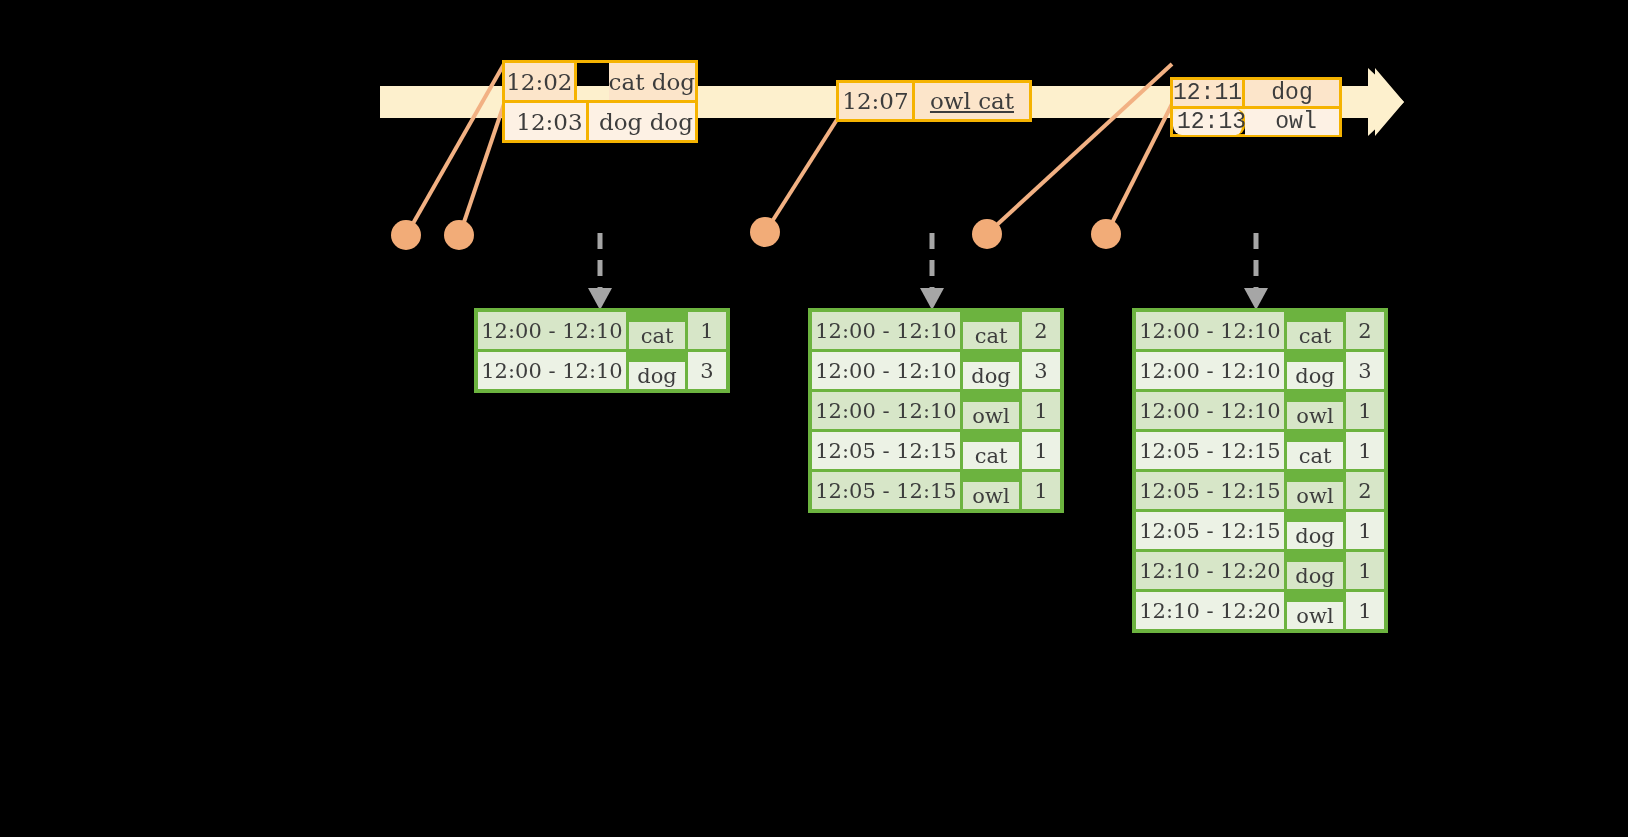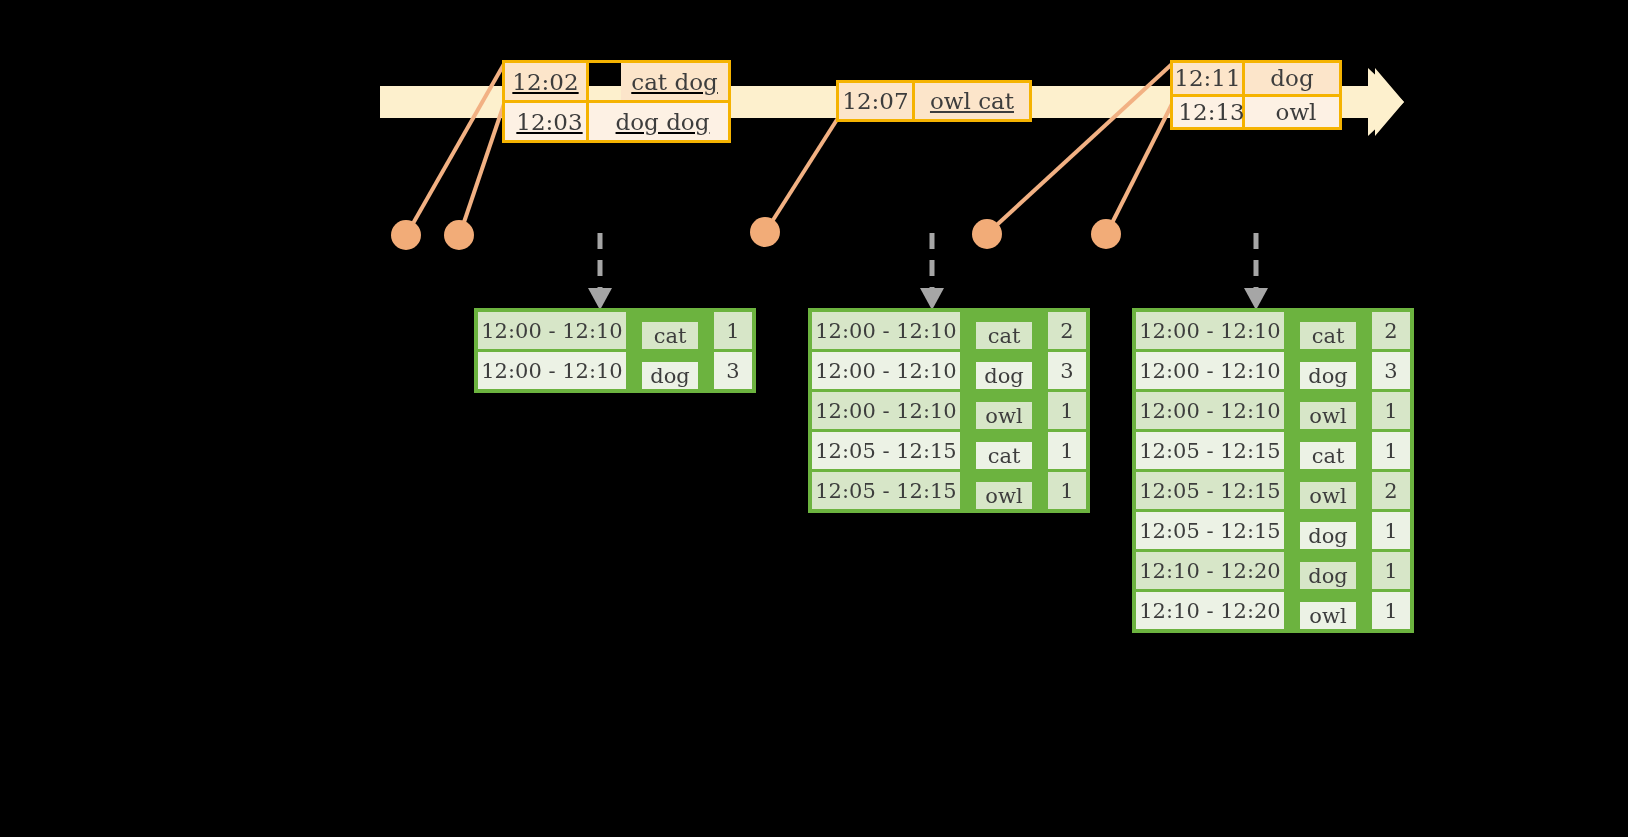--- a/index.html
+++ b/index.html
@@ -47,21 +47,21 @@
     position:absolute;
     border:4px solid #6cb33f;
     box-sizing:border-box;
     background:#6cb33f;
     display:flex;
     flex-direction:column;
     gap:3px;
   }
   .res-row{
     display:flex;
-    gap:16px;
+    gap:3px;
     height:37px;
   }
   .res-c{
     display:flex;
     align-items:center;
     justify-content:center;
     box-sizing:border-box;
     color:#3d3d3d;
     font-size:21px;
     white-space:nowrap;
@@ -113,45 +113,45 @@
     <g>
       <line x1="932" y1="233" x2="932" y2="288" stroke="#a6a6a6" stroke-width="5" stroke-dasharray="16,11"></line>
       <polygon points="920,288 944,288 932,310" fill="#a6a6a6"></polygon>
     </g>
     <g>
       <line x1="1256" y1="233" x2="1256" y2="288" stroke="#a6a6a6" stroke-width="5" stroke-dasharray="16,11"></line>
       <polygon points="1244,288 1268,288 1256,310" fill="#a6a6a6"></polygon>
     </g>
   </svg>
 
-  <div class="evt" style="left:502px;top:60px;width:229px;height:83px;text-decoration:underline;">
+  <div class="evt" style="left:502px;top:60px;width:196px;height:83px;">
     <div class="evt-row odd">
       <span class="evt-c time" style="width:84px;">12:02</span>
       <span class="evt-c payload" style="flex:1;margin-left:32px;">cat dog</span>
     </div>
     <div class="evt-row even">
       <span class="evt-c time" style="width:84px;">12:03</span>
       <span class="evt-c payload" style="flex:1;">dog dog</span>
     </div>
   </div>
 
   <div class="evt" style="left:836px;top:80px;width:196px;height:42px;">
     <div class="evt-row odd">
       <span class="evt-c time" style="width:76px;">12:07</span>
       <span class="evt-c payload" style="flex:1;text-decoration:underline;">owl cat</span>
     </div>
   </div>
 
-  <div class="evt" style="left:1170px;top:60px;width:172px;height:70px;">
+  <div class="evt" style="left:1170px;top:77px;width:172px;height:60px;font-family:Liberation Mono, monospace;">
     <div class="evt-row odd">
       <span class="evt-c time" style="width:72px;">12:11</span>
       <span class="evt-c payload" style="flex:1;">dog</span>
     </div>
     <div class="evt-row even">
-      <span class="evt-c time" style="width:72px;">12:13</span>
+      <span class="evt-c time" style="width:72px;border-radius:9px;">12:13</span>
       <span class="evt-c payload" style="flex:1;">owl</span>
     </div>
   </div>
 
   <div class="res" id="res0" style="left:474px;top:308px;">
       <div class="res-row shade">
         <span class="res-c win">12:00 - 12:10</span>
         <span class="res-c key">cat</span>
         <span class="res-c val">1</span>
       </div>

